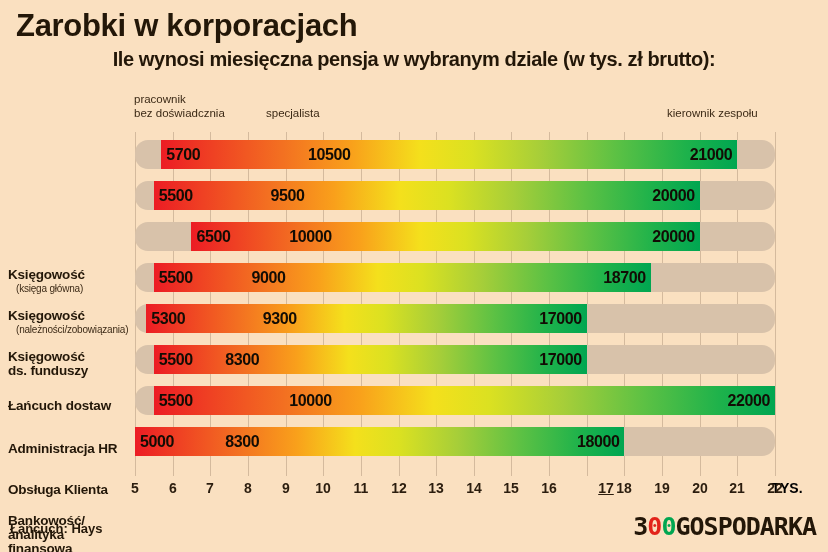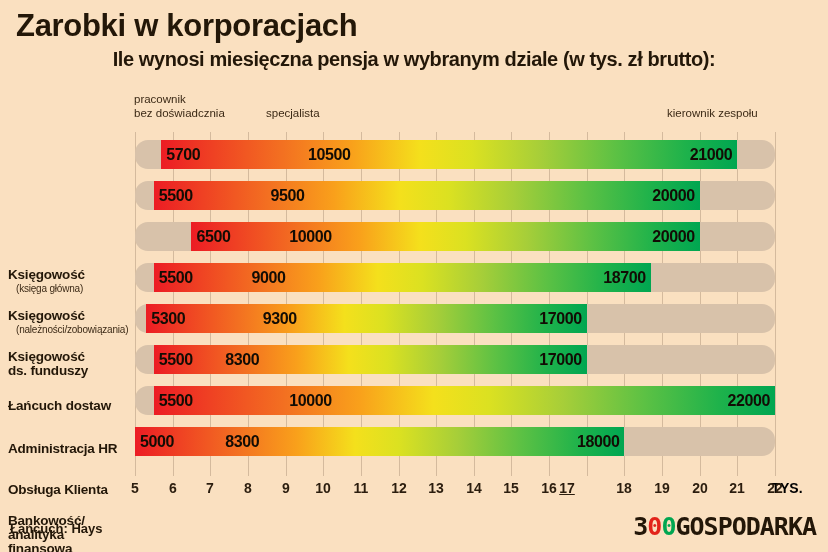--- a/index.html
+++ b/index.html
@@ -223,21 +223,21 @@
     <span class="xt" style="left: 210px;">7</span>
     <span class="xt" style="left: 248px;">8</span>
     <span class="xt" style="left: 286px;">9</span>
     <span class="xt" style="left: 323px;">10</span>
     <span class="xt" style="left: 361px;">11</span>
     <span class="xt" style="left: 399px;">12</span>
     <span class="xt" style="left: 436px;">13</span>
     <span class="xt" style="left: 474px;">14</span>
     <span class="xt" style="left: 511px;">15</span>
     <span class="xt" style="left: 549px;">16</span>
-    <span class="xt" style="left: 567px; text-decoration: underline;">17</span>
+    <span class="xt" style="left: 606px; text-decoration: underline;">17</span>
     <span class="xt" style="left: 624px;">18</span>
     <span class="xt" style="left: 662px;">19</span>
     <span class="xt" style="left: 700px;">20</span>
     <span class="xt" style="left: 737px;">21</span>
     <span class="xt" style="left: 775px;">22</span>
   </div>
 
 <div id="source">Łańcuch: Hays</div>
 <div id="logo"><span>3</span><span class="o-red">0</span><span class="o-green">0</span><span>GOSPODARKA</span></div>
 

